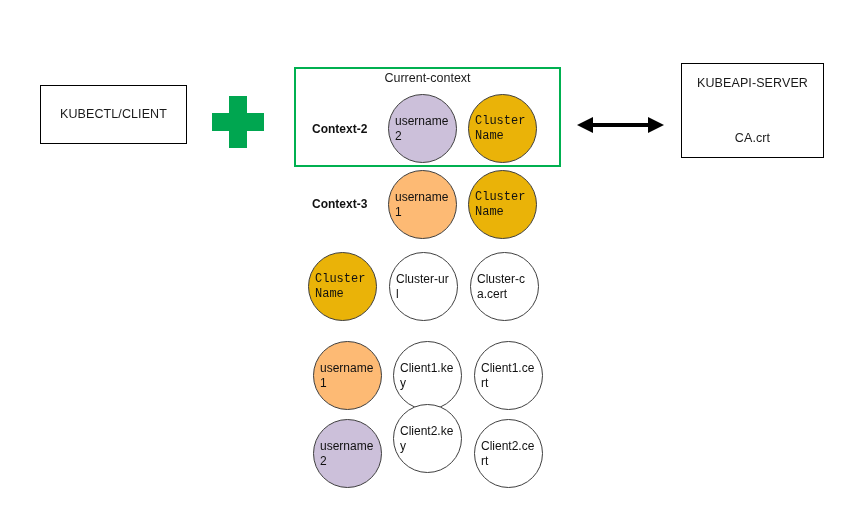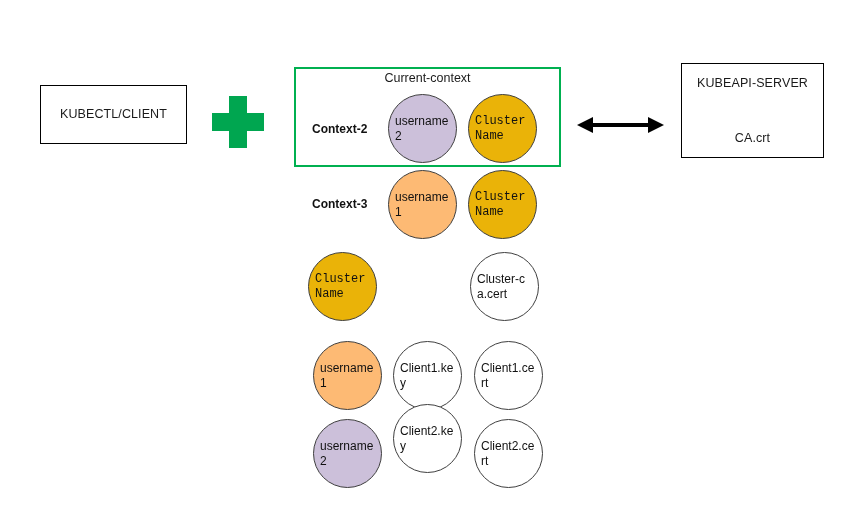--- a/index.html
+++ b/index.html
@@ -139,20 +139,21 @@
   <div class="context-label" id="context-label-2">Context-2</div>
   <div class="context-label" id="context-label-1">Context-3</div>
 
   <div class="node-circle fill-purple" style="left:388px; top:94px;">username 2</div>
   <div class="node-circle fill-orange" style="left:468px; top:94px;">ClusterName</div>
 
   <div class="node-circle fill-blue" style="left:388px; top:170px;">username 1</div>
   <div class="node-circle fill-orange" style="left:468px; top:170px;">ClusterName</div>
 
   <div class="node-circle fill-orange" style="left:308px; top:252px;">ClusterName</div>
+  <div class="node-circle fill-white" style="left:389px; top:252px;">Cluster-url</div>
   <div class="node-circle fill-white" style="left:470px; top:252px;">Cluster-ca.cert</div>
 
   <div class="node-circle fill-blue" style="left:313px; top:341px;">username 1</div>
   <div class="node-circle fill-white" style="left:393px; top:341px;">Client1.key</div>
   <div class="node-circle fill-white" style="left:474px; top:341px;">Client1.cert</div>
 
   <div class="node-circle fill-purple" style="left:313px; top:419px;">username 2</div>
   <div class="node-circle fill-white" style="left:393px; top:404px;">Client2.key</div>
   <div class="node-circle fill-white" style="left:474px; top:419px;">Client2.cert</div>
 

